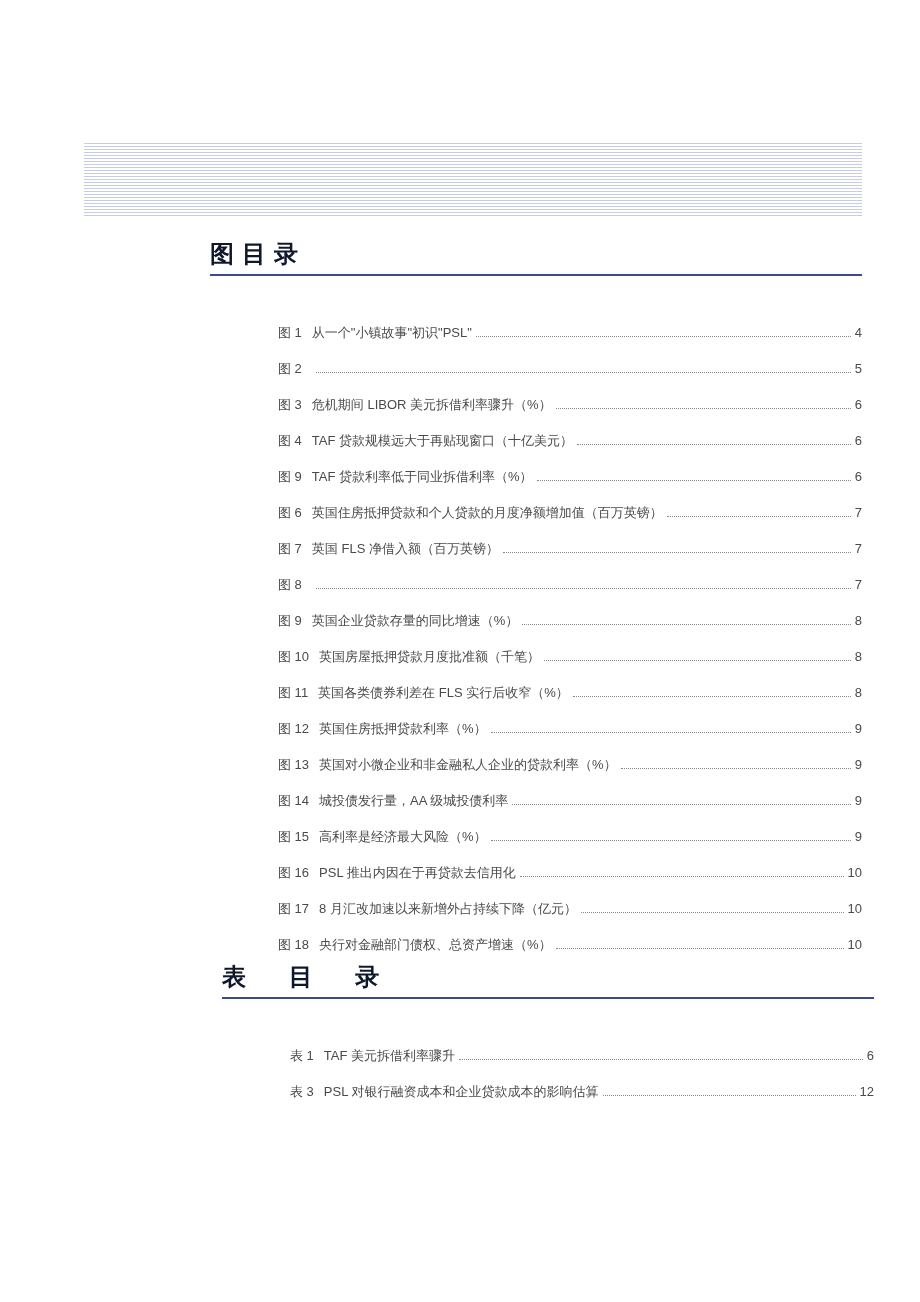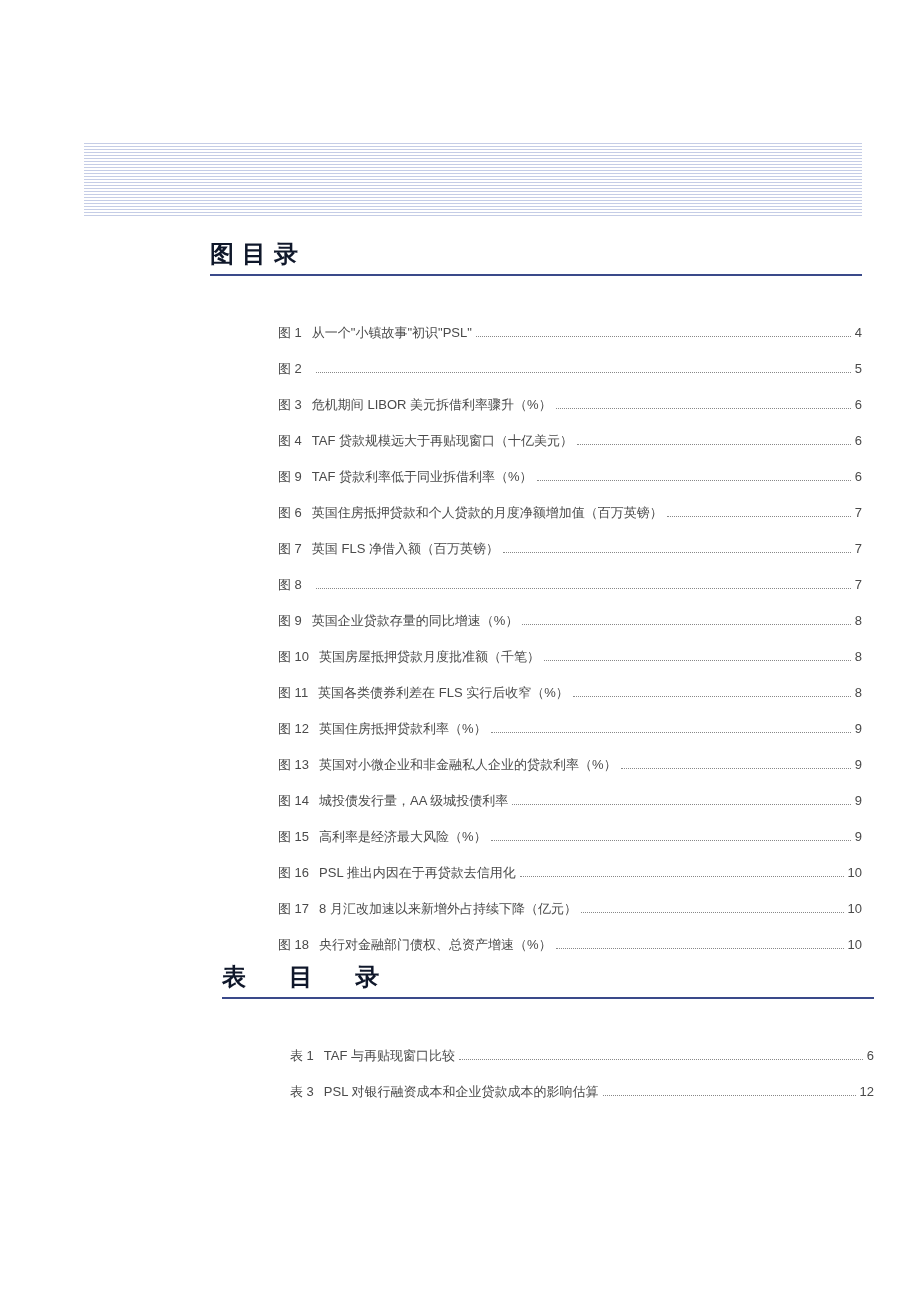--- a/index.html
+++ b/index.html
@@ -195,21 +195,21 @@
         <span class="toc-dots"></span>
         <span class="toc-page">10</span>
       </div>
     </div>
 
   <div class="section2">
     <div class="section-title">表 目 录</div>
     <div class="toc-list" id="tables-list">
         <div class="toc-row">
           <span class="toc-label">表 1</span>
-          <span class="toc-title">TAF 与再贴现窗口比较</span>
+          <span class="toc-title">TAF 美元拆借利率骤升</span>
           <span class="toc-dots"></span>
           <span class="toc-page">6</span>
         </div>
         <div class="toc-row">
           <span class="toc-label">表 3</span>
           <span class="toc-title">PSL 对银行融资成本和企业贷款成本的影响估算</span>
           <span class="toc-dots"></span>
           <span class="toc-page">12</span>
         </div>
       </div>

